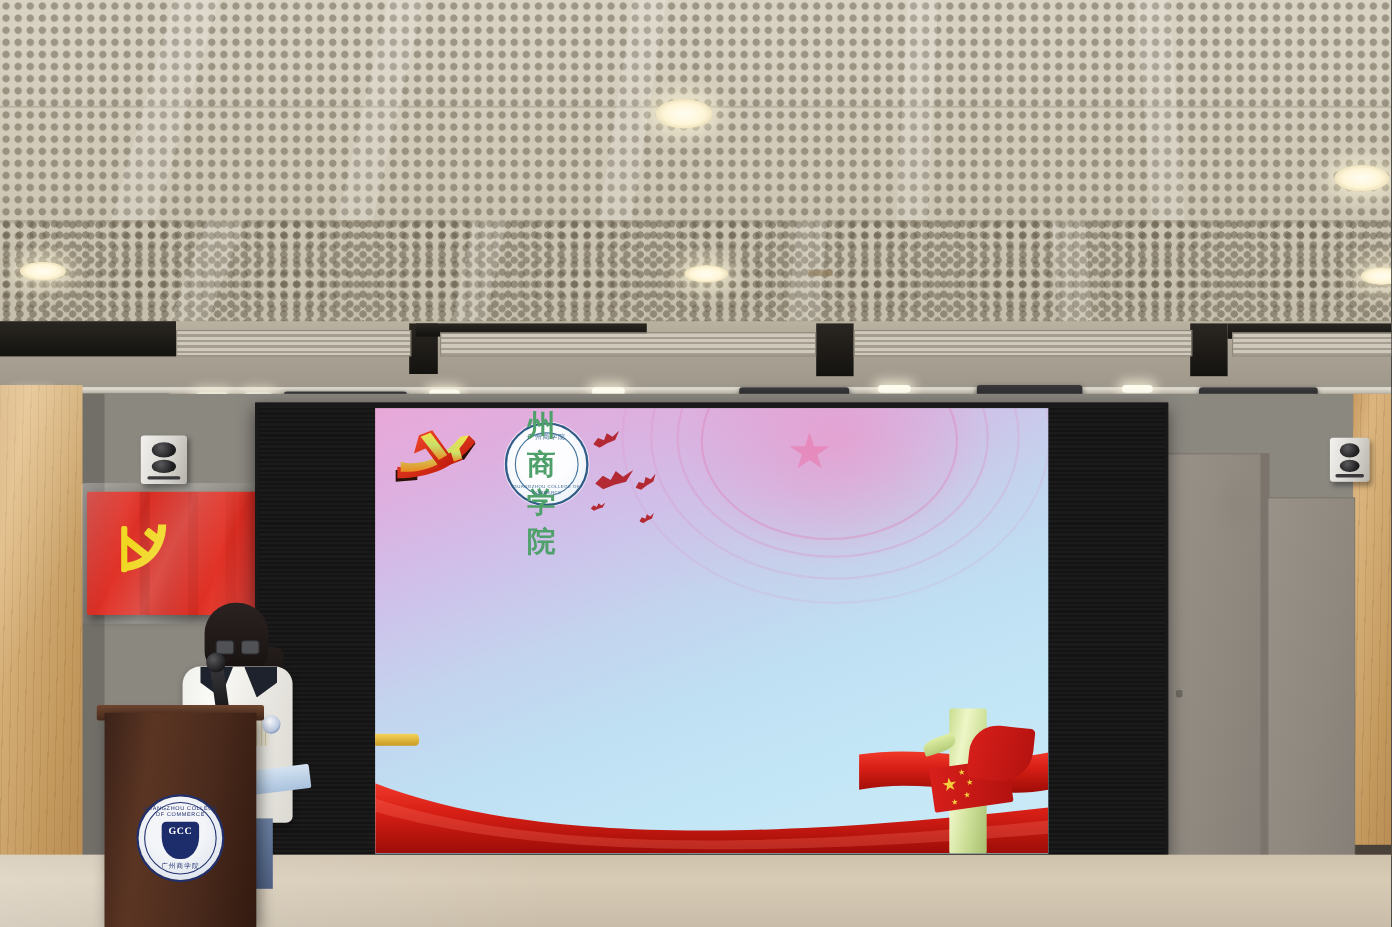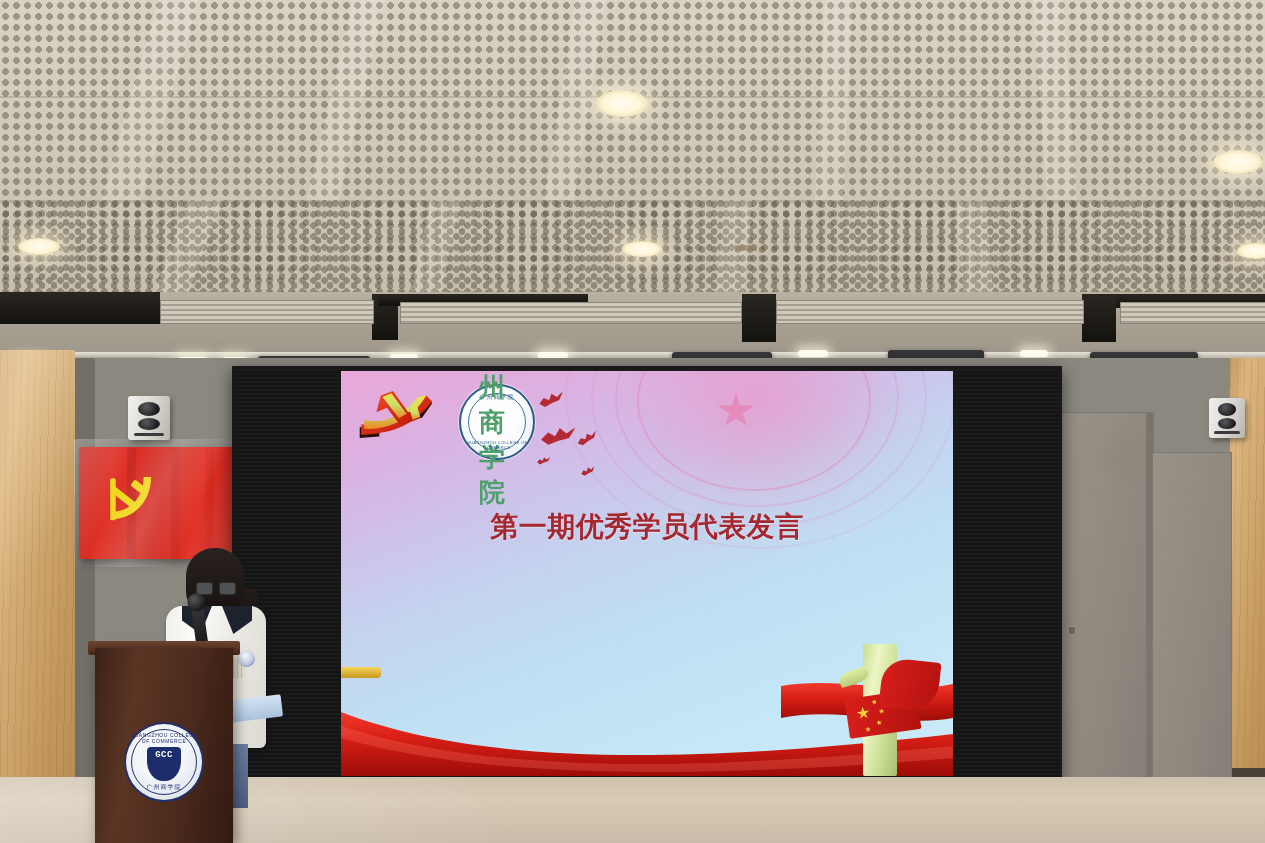--- a/index.html
+++ b/index.html
@@ -135,21 +135,21 @@
   .podium-top{position:absolute;left:88px;top:641px;width:152px;height:14px;
     background:linear-gradient(#6f4630,#4a2b1c);border-radius:2px;}
   .gcc{position:absolute;left:31px;top:76px;width:76px;height:76px;border-radius:50%;
     background:radial-gradient(circle at 45% 38%,#f3f5f8 40%,#e2e8ef 72%,#cdd7e2 100%);
     box-shadow:0 0 0 2px #20306e;}
   .gcc-ring{position:absolute;left:5px;top:5px;right:5px;bottom:5px;border-radius:50%;
     border:1px solid #20306e;}
   .gcc-shield{position:absolute;left:50%;top:30%;transform:translateX(-50%);
     width:34px;height:34px;background:#1d2d6b;border-radius:4px 4px 16px 16px/4px 4px 20px 20px;}
   .gcc-letters{position:absolute;left:0;right:0;top:3px;text-align:center;font-size:9px;
-    font-weight:bold;color:#fff;letter-spacing:.5px;font-family:Liberation Mono, monospace;}
+    font-weight:bold;color:#fff;letter-spacing:.5px;font-family:Liberation Serif, serif;}
   .gcc-top{position:absolute;left:0;right:0;top:8px;text-align:center;font-size:5px;
     color:#20306e;letter-spacing:.6px;font-family:"Liberation Sans",sans-serif;}
   .gcc-bot{position:absolute;left:0;right:0;bottom:8px;text-align:center;font-size:6px;
     color:#20306e;letter-spacing:1px;font-family:"DejaVu Sans",sans-serif;}
 
   .person{position:absolute;left:160px;top:548px;width:112px;height:260px;}
   .hair{position:absolute;left:26px;top:0;width:58px;height:64px;
     background:linear-gradient(#2a2220,#171211);border-radius:28px 28px 20px 20px;}
   .hair-tail{position:absolute;left:76px;top:40px;width:20px;height:46px;
     background:linear-gradient(#241d1b,#141010);border-radius:8px 10px 12px 12px;
@@ -335,21 +335,20 @@
       </svg>
 
       <div class="seal">
         <div class="sealinner"></div>
         <div class="sealcn">广州商学院</div>
         <div class="sealmark">广州商学院</div>
         <div class="sealen">GUANGZHOU COLLEGE OF COMMERCE</div>
       </div>
 
       <div class="slidetitle">
-        <div>第一期优秀学员代表发言</div>
       </div>
 
       <div class="ribbon">
         <svg width="100%" height="104" viewBox="0 0 612 104" preserveAspectRatio="none">
           <defs>
             <linearGradient id="rib" x1="0" y1="0" x2="0" y2="1">
               <stop offset="0%" stop-color="#f03a2a"></stop>
                 <stop offset="40%" stop-color="#d81f16"></stop>
               <stop offset="100%" stop-color="#9d0c07"></stop>
             </linearGradient>

